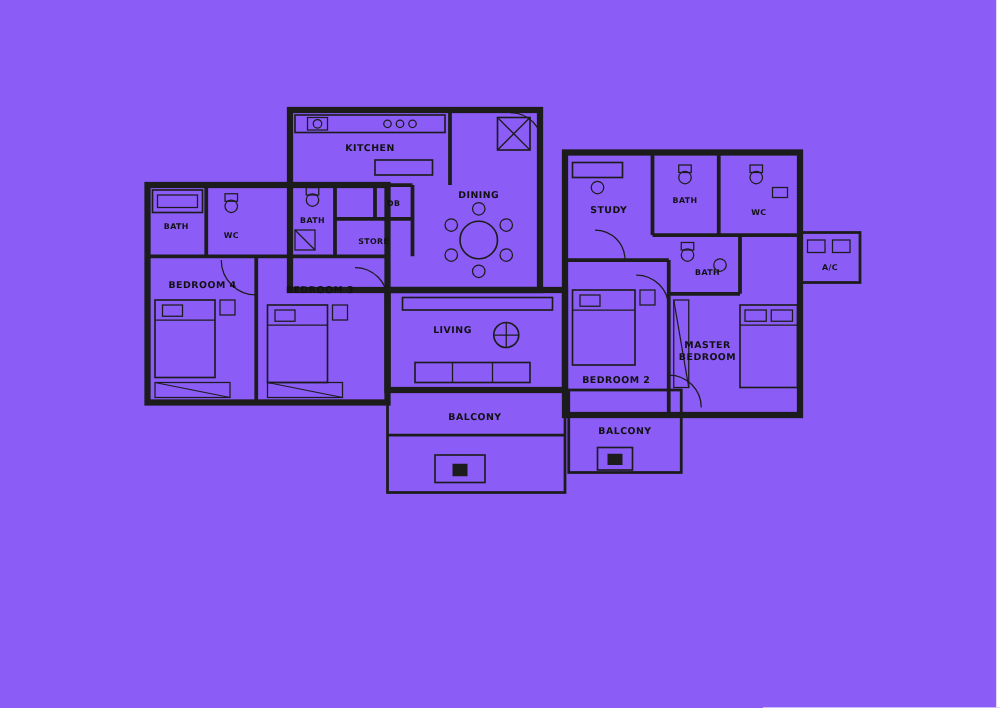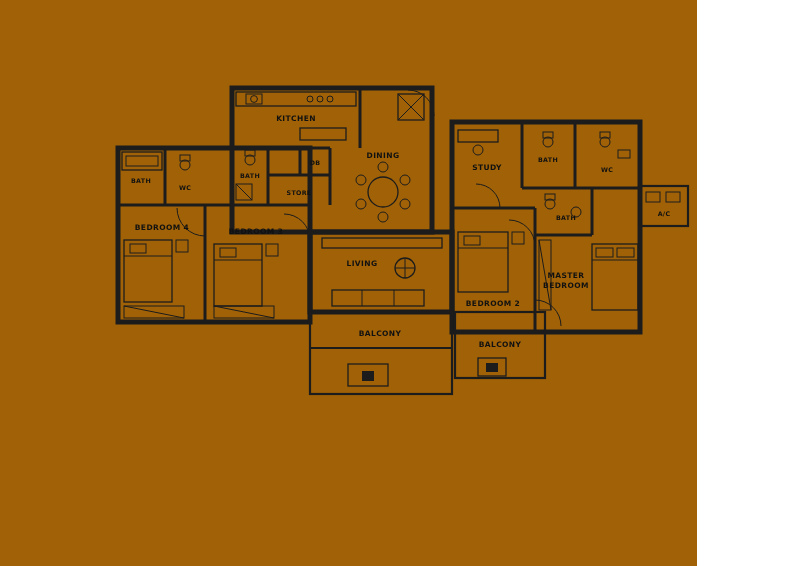--- a/index.html
+++ b/index.html
@@ -1,16 +1,16 @@
 <!DOCTYPE html>
 <html><head>
 <meta charset="utf-8">
 <style>
   html,body{margin:0;padding:0;background:#ffffff;}
-  .stage{position:relative;width:697px;height:566px;background:#a16207;overflow:hidden;}
+  .stage{position:relative;width:797px;height:566px;background:#8b5cf6;overflow:hidden;}
   svg{display:block;}
   .w5{fill:none;stroke:#1c1c1c;stroke-width:5;}
   .w3{fill:none;stroke:#1c1c1c;stroke-width:3;}
   .w2{fill:none;stroke:#1c1c1c;stroke-width:2.2;}
   .f{fill:none;stroke:#1c1c1c;stroke-width:1.3;}
   .f1{fill:none;stroke:#1c1c1c;stroke-width:1;}
   .solid{fill:#1c1c1c;stroke:none;}
   .door{fill:none;stroke:#1c1c1c;stroke-width:1;}
   .lbl{font:bold 7.5px "DejaVu Sans",sans-serif;fill:#111;letter-spacing:.4px;text-anchor:middle;}
   .lbl-sm{font:bold 6.3px "DejaVu Sans",sans-serif;fill:#111;letter-spacing:.3px;text-anchor:middle;}

